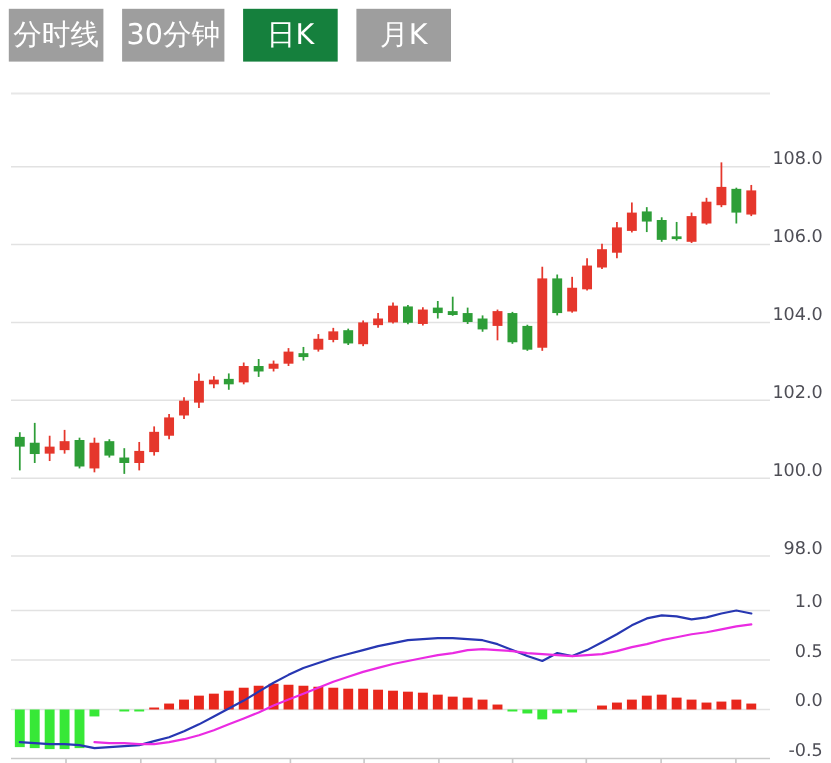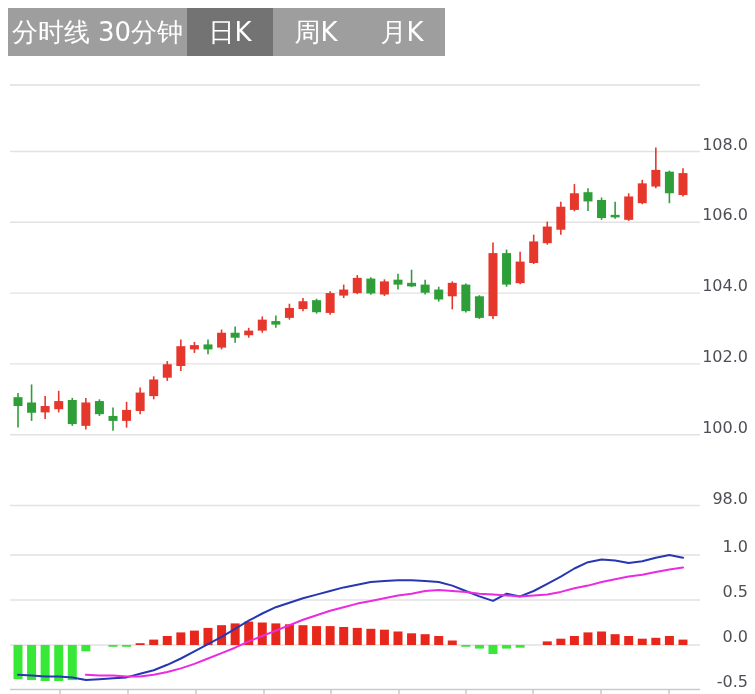--- a/index.html
+++ b/index.html
@@ -1,37 +1,36 @@
 <!DOCTYPE html>
 <html><head>
 <meta charset="utf-8">
 <style>
   html,body{margin:0;padding:0;}
   body{
     width:755px;height:694px;position:relative;overflow:hidden;background:#ffffff;
     font-family:"DejaVu Sans","Liberation Sans",sans-serif;
   }
-  .toolbar{position:absolute;top:8px;left:8px;display:flex;}
+  .toolbar{position:absolute;top:8px;left:8px;display:flex;gap:17px;}
   .tab{
     height:48px;min-width:86px;padding:0 4px;border:none;
     background:#9e9e9e;color:#ffffff;font-size:26px;line-height:48px;
     display:flex;align-items:center;justify-content:center;
     font-family:"DejaVu Sans","Liberation Sans",sans-serif;cursor:pointer;
   }
-  .tab.active{background:#737373;}
+  .tab.active{background:#15803d;}
   #chart-svg{position:absolute;left:0;top:0;}
 </style>
 </head>
 <body>
 
 <div class="toolbar">
   <button class="tab">分时线</button>
   <button class="tab">30分钟</button>
   <button class="tab active">日K</button>
-  <button class="tab">周K</button>
   <button class="tab">月K</button>
 </div>
 
 <svg id="chart-svg" width="755" height="694">
     <line x1="10" y1="85" x2="700" y2="85" stroke="#e7e7e7" stroke-width="2"></line>
     <line x1="10" y1="151.5" x2="700" y2="151.5" stroke="#e2e2e2" stroke-width="1.4"></line>
     <text x="748" y="149.5" text-anchor="end" font-size="16" fill="#4e4e56">108.0</text>
     <line x1="10" y1="222.3" x2="700" y2="222.3" stroke="#e2e2e2" stroke-width="1.4"></line>
     <text x="748" y="220.3" text-anchor="end" font-size="16" fill="#4e4e56">106.0</text>
     <line x1="10" y1="293.1" x2="700" y2="293.1" stroke="#e2e2e2" stroke-width="1.4"></line>

